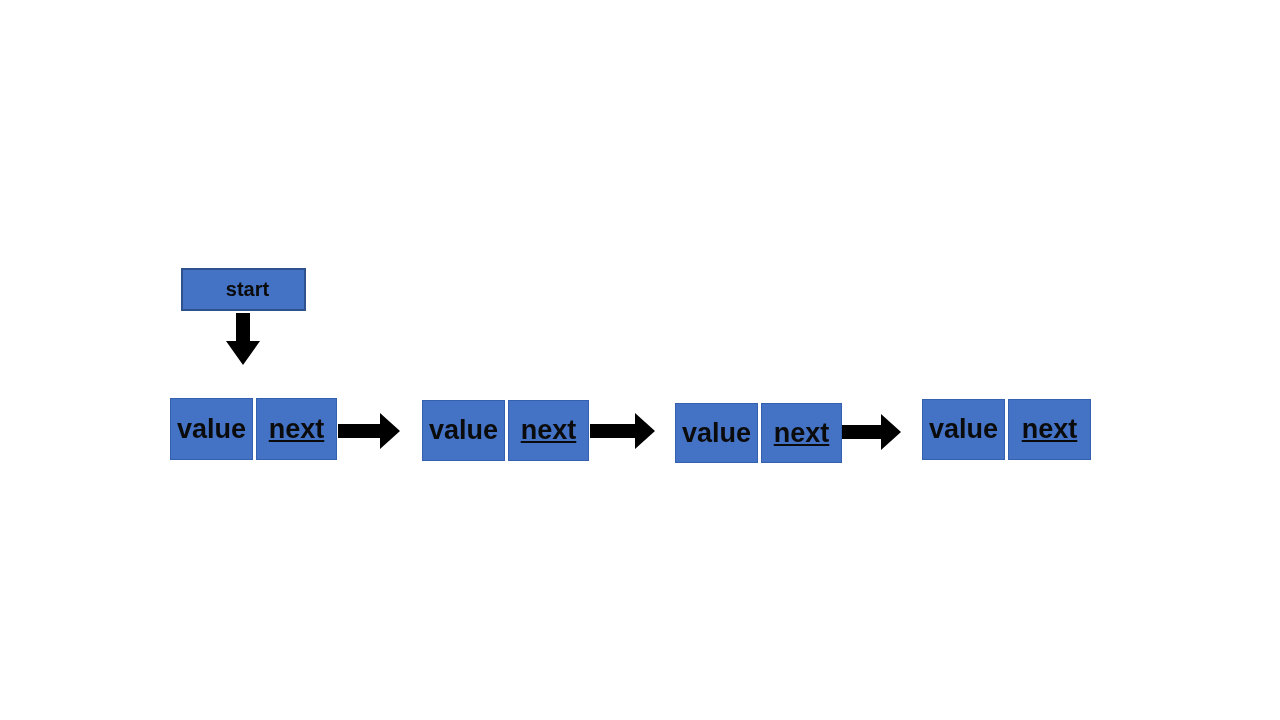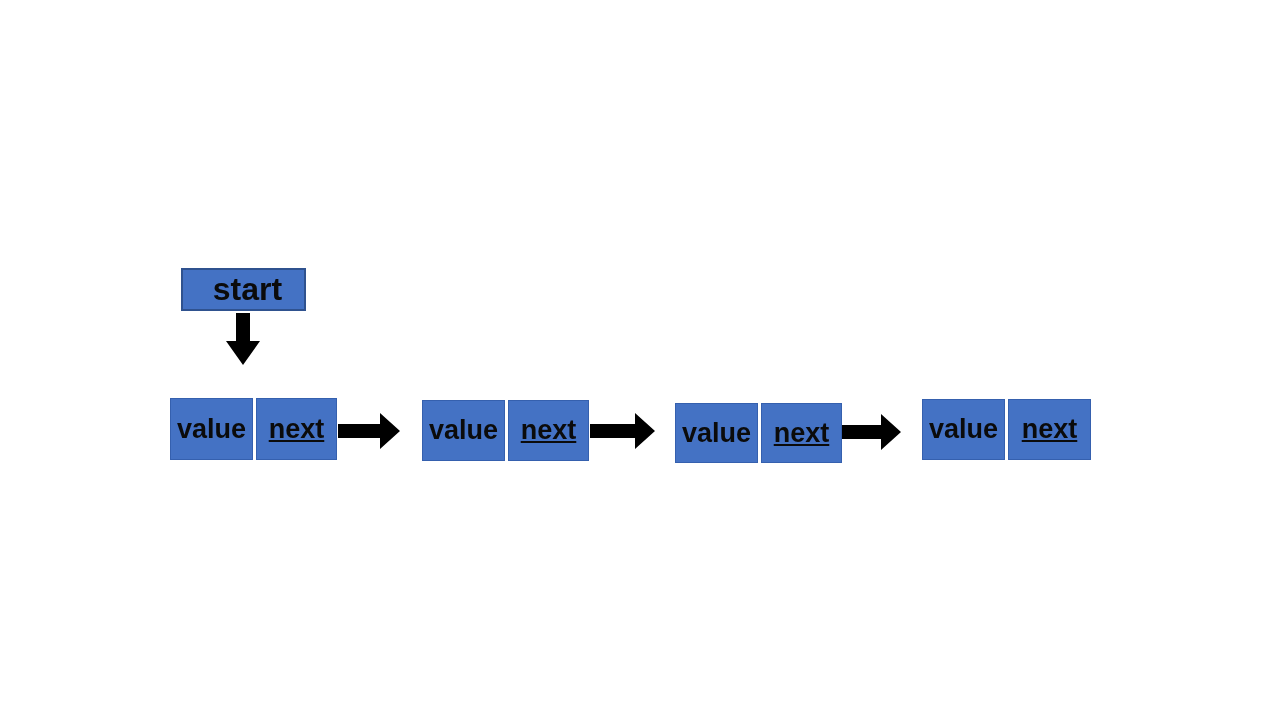--- a/index.html
+++ b/index.html
@@ -25,21 +25,21 @@
   }
   .start-box {
     position: absolute;
     left: 181px; top: 268px;
     width: 125px; height: 43px;
     background: var(--box-fill);
     border: 2px solid var(--box-border);
     display: flex; align-items: center; justify-content: center;
     color: var(--text);
     font-weight: 700;
-    font-size: 32px;
+    font-size: 20px;
     padding-left: 8px;
   }
   .node {
     position: absolute;
     display: flex;
     gap: 3px;
   }
   .cell {
     background: var(--box-fill);
     border: 1px solid var(--cell-border);

